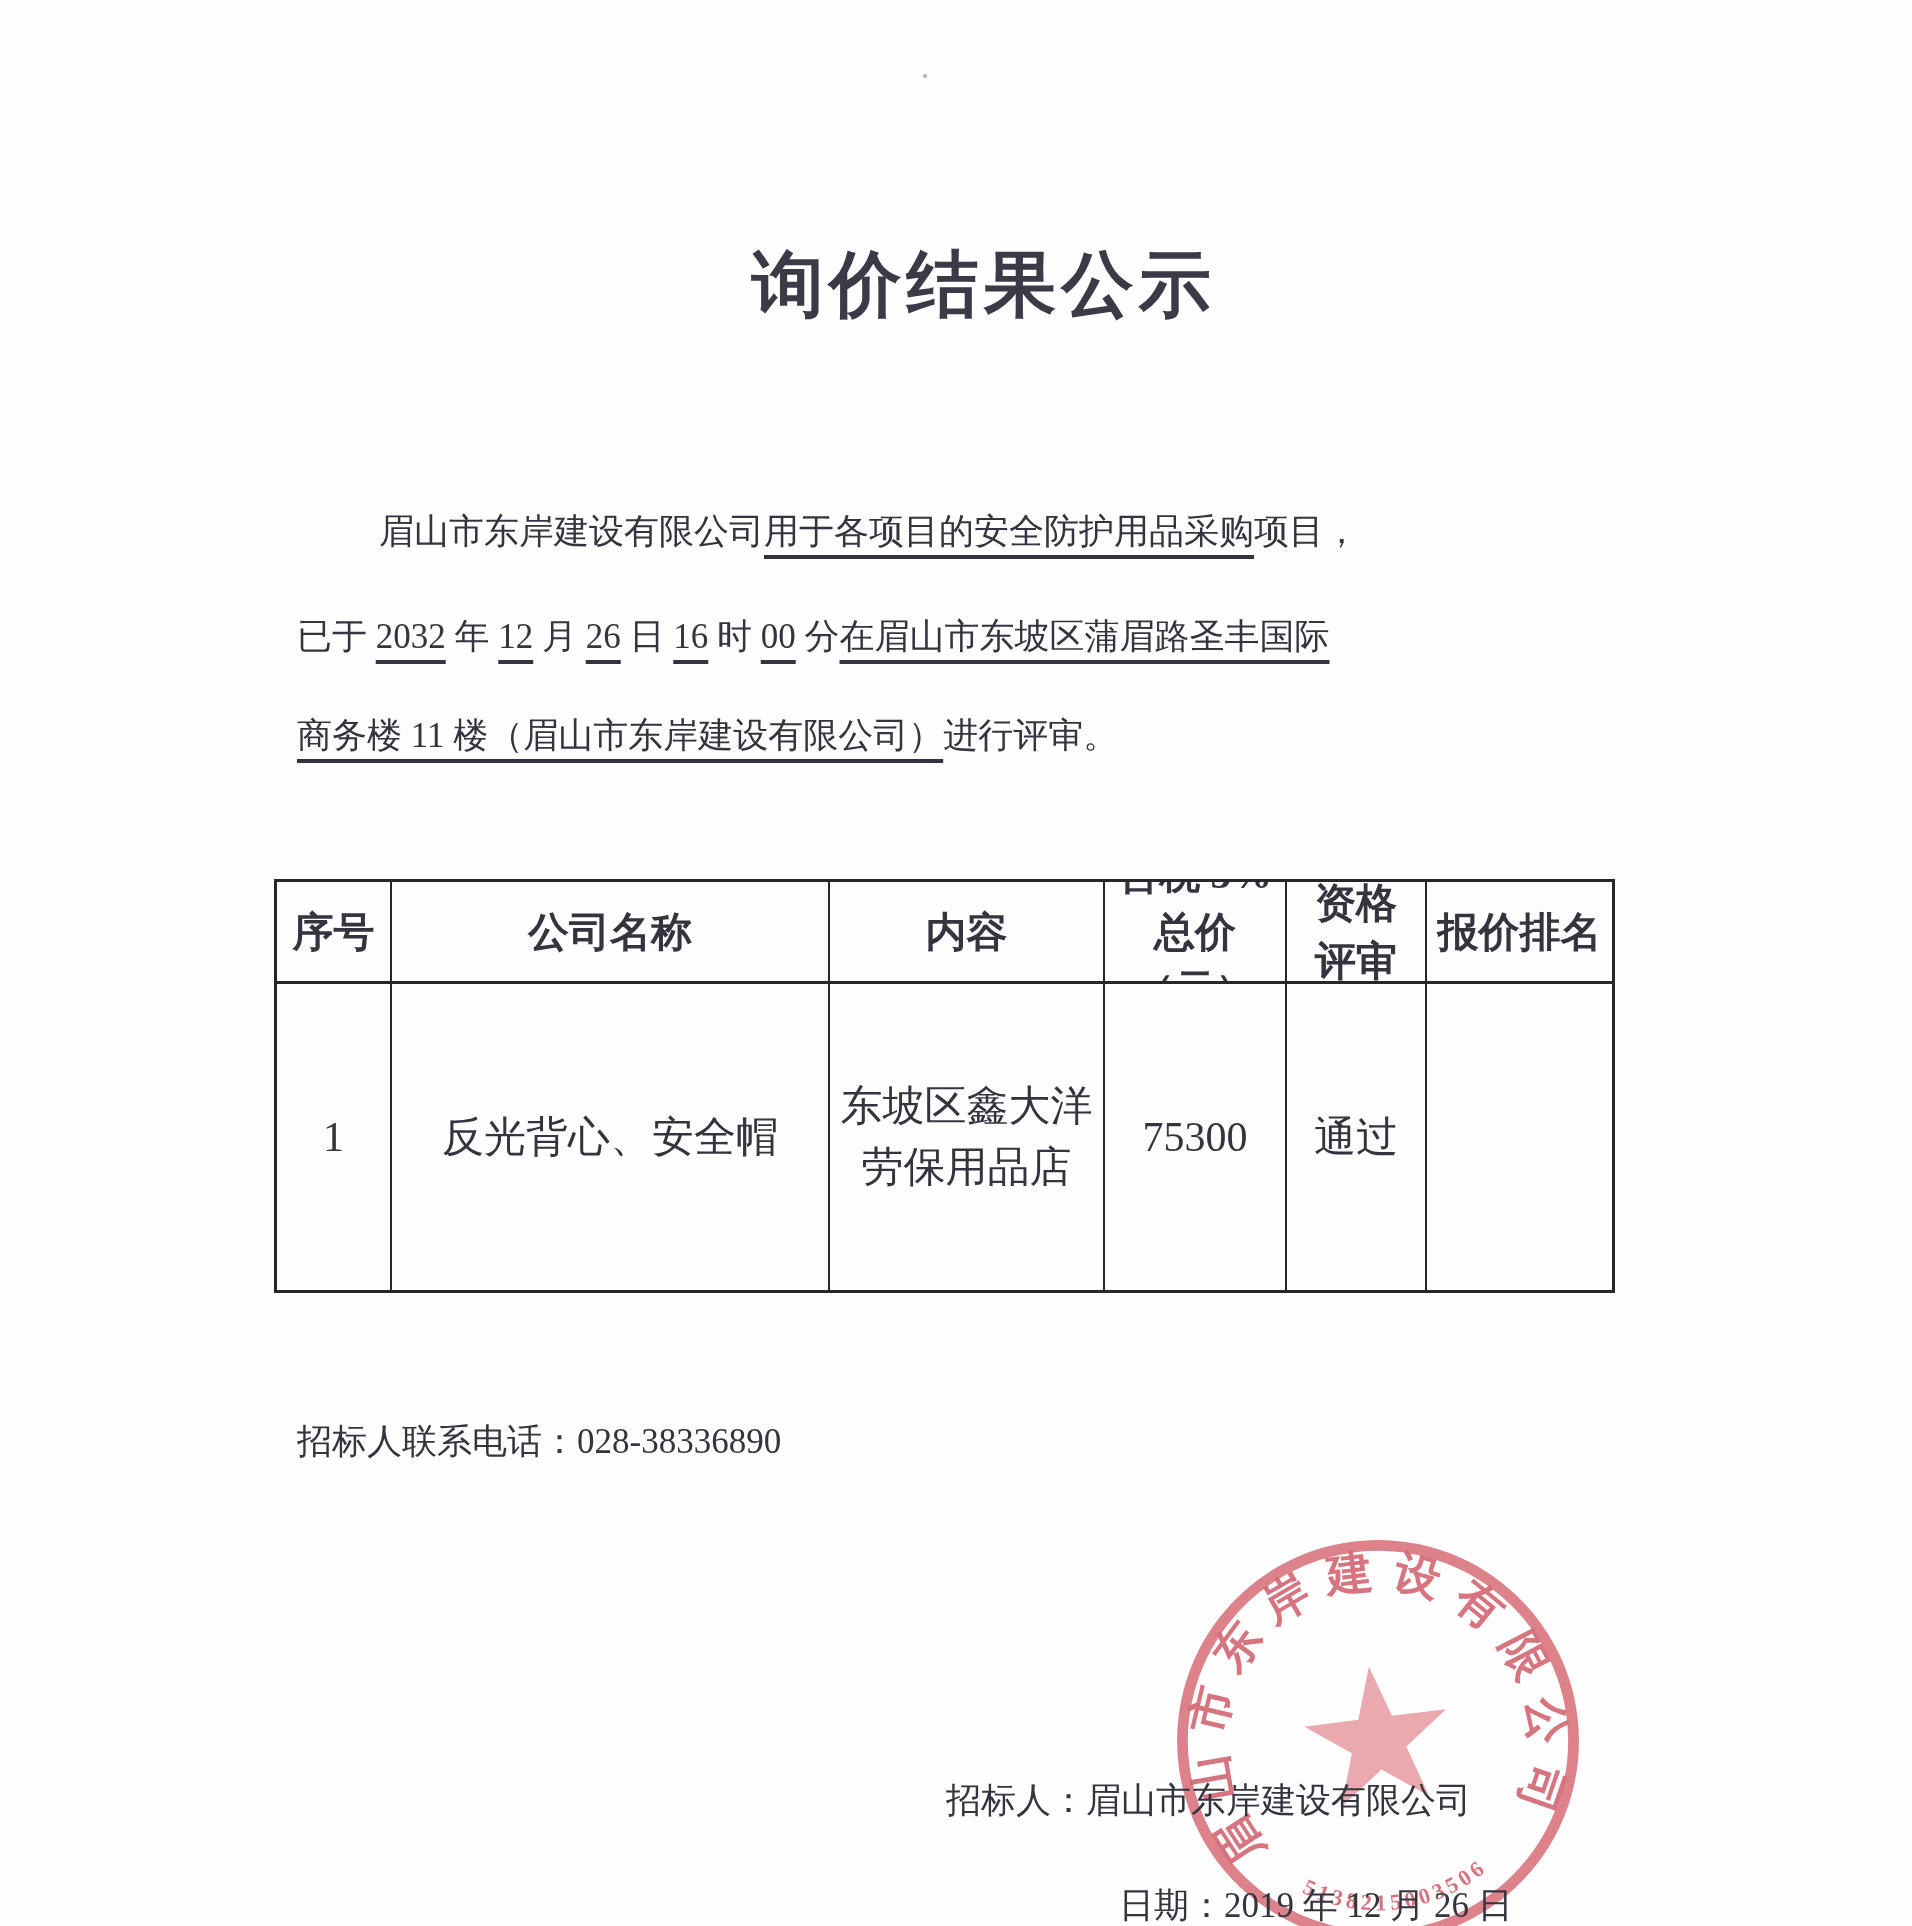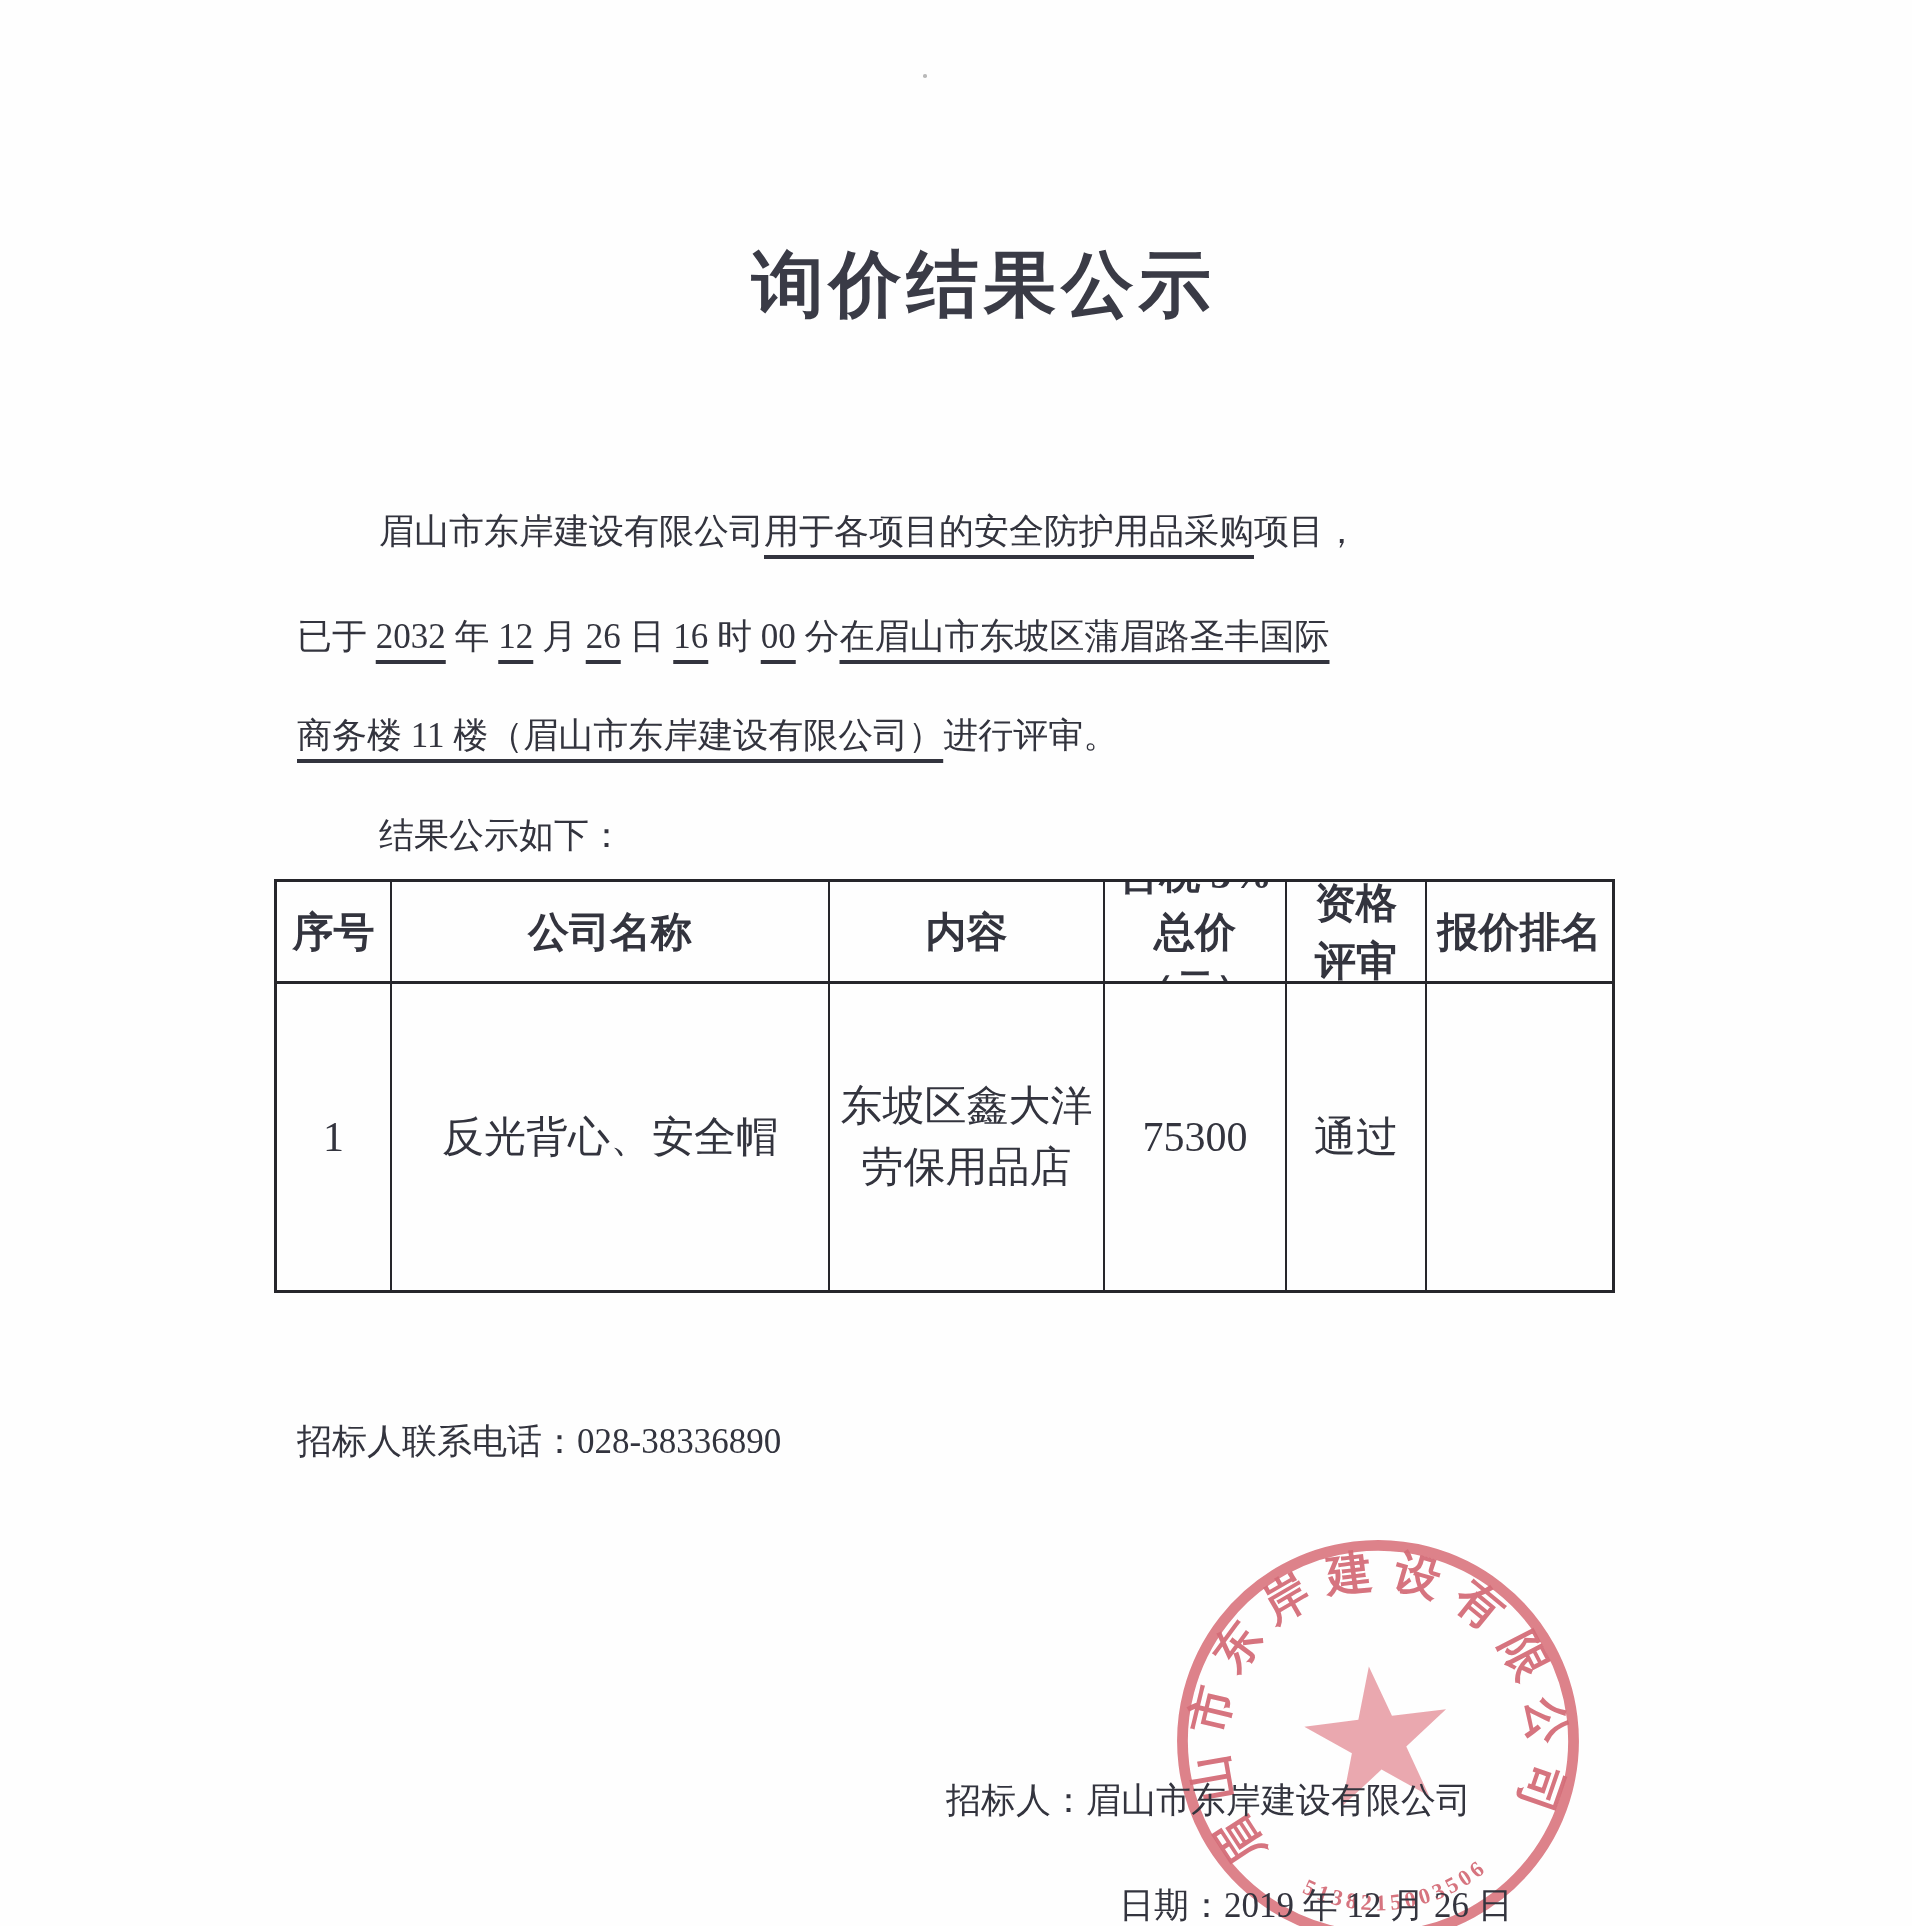--- a/index.html
+++ b/index.html
@@ -67,21 +67,20 @@
   <div class="speck" style="left:923px;top:74px;"></div>
 
   <div class="title">询价结果公示</div>
 
   <div>
     <div class="line" style="left:379px;top:508px;"><span>眉山市东岸建设有限公司</span><span class="u">用于各项目的安全防护用品采购</span><span>项目，</span></div>
     <div class="line" style="left:297px;top:613px;"><span>已于 </span><span class="u">2032</span><span> 年 </span><span class="u">12</span><span> 月 </span><span class="u">26</span><span> 日 </span><span class="u">16</span><span> 时 </span><span class="u">00</span><span> 分</span><span class="u">在眉山市东坡区蒲眉路圣丰国际</span></div>
     <div class="line" style="left:297px;top:712px;"><span class="u">商务楼 11 楼（眉山市东岸建设有限公司）</span><span>进行评审。</span></div>
   </div>
 
-  <div class="line" style="left:379px;top:812px;">结果公示如下：</div>
 
   <div class="tbl">
     <div class="cell hdr">序号</div>
     <div class="cell hdr">公司名称</div>
     <div class="cell hdr">内容</div>
     <div class="cell hdr">含税 3%
 总价（元）</div>
     <div class="cell hdr">资格
 评审</div>
     <div class="cell hdr">报价排名</div>

